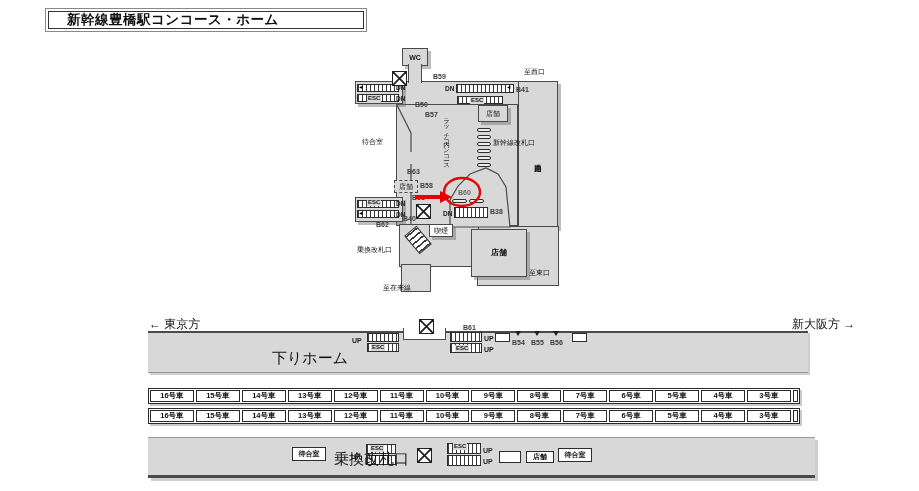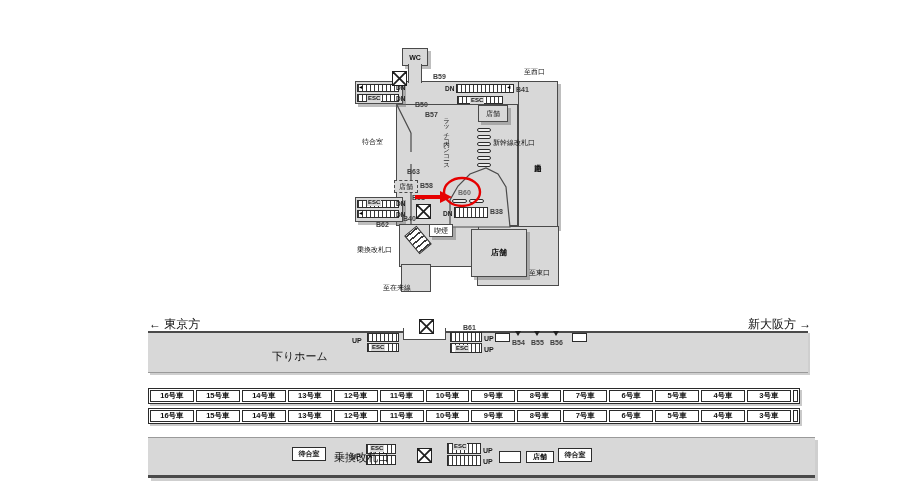--- a/index.html
+++ b/index.html
@@ -16,21 +16,21 @@
   .room.z4{z-index:4;}
   .room.z2{z-index:2;}
   .room .rlabel{font-size:7px;line-height:1;white-space:nowrap;}
   .stem{position:absolute;background:#d8d8d8;border:0 solid #4a4a4a;border-left-width:1px;border-right-width:1px;z-index:4;box-sizing:border-box;}
   
   .lbl{position:absolute;font-size:7px;line-height:1.1;white-space:nowrap;z-index:8;color:#111;}
   .bnum{font-weight:bold;color:#3d3d3d;}
   .tiny{font-size:6.5px;font-weight:bold;color:#1a1a1a;}
   .vert{writing-mode:vertical-rl;text-orientation:upright;white-space:normal;line-height:1;letter-spacing:0;}
   .dir{font-size:12px;color:#111;}
-  .plat{font-size:11px;color:#111;}
+  .plat{font-size:15px;color:#111;}
   
   .hatch{position:absolute;background:repeating-linear-gradient(90deg,#3a3a3a 0 1px,#fff 1px 4px);border:1px solid #2d2d2d;z-index:5;box-sizing:border-box;}
   .stairs{position:absolute;background:repeating-linear-gradient(0deg,#3a3a3a 0 1.5px,#fff 1.5px 5px);border:1px solid #2d2d2d;z-index:5;transform:rotate(-40deg);box-sizing:border-box;}
   .elev{position:absolute;background:#fff;border:1.5px solid #1f1f1f;z-index:6;box-sizing:border-box;}
   .elev svg{width:100%;height:100%;display:block;}
   .gatebar{position:absolute;background:#ededed;border:1px solid #2d2d2d;border-radius:2px;z-index:5;box-sizing:border-box;}
   .chip{position:absolute;font-size:6px;font-weight:bold;background:#d8d8d8;padding:0 1px;line-height:1.1;z-index:7;border:0;}
   .wbox{position:absolute;background:#fff;border:1px solid #2d2d2d;display:flex;align-items:center;justify-content:center;
         font-size:7px;font-weight:bold;z-index:6;box-sizing:border-box;white-space:nowrap;}
   .tri{position:absolute;width:0;height:0;border-left:3px solid transparent;border-right:3px solid transparent;border-top:5px solid #1f1f1f;z-index:6;}
@@ -47,20 +47,25 @@
             font-size:7.5px;font-weight:bold;box-sizing:border-box;background:#fff;white-space:nowrap;}
   .car-sliver{flex:0 0 5px;border:1px solid #2a2a2a;box-sizing:border-box;}
   svg.overlay{position:absolute;left:0;top:0;z-index:2;pointer-events:none;}
   svg.overlay.red{z-index:30;}
 </style>
 </head>
 <body>
 
 <div id="screen">
 
+  <div class="title-outer">
+    <div class="title-inner">
+      <span class="title-text">新幹線豊橋駅コンコース・ホーム</span>
+    </div>
+  </div>
 
   <div class="room" style="left:402px;top:48px;width:26px;height:18px;">
     <span class="rlabel" style="font-weight:bold;">WC</span>
   </div>
   <div class="stem" style="left:408px;top:64px;width:14px;height:19px;"></div>
   <div class="room z2" style="left:355px;top:81px;width:48px;height:23px;"></div>
   <div class="room" style="left:396px;top:81px;width:124px;height:24px;"></div>
   <div class="room" style="left:518px;top:81px;width:40px;height:147px;"></div>
   <div class="room flat" style="left:396px;top:104px;width:122px;height:122px;"></div>
   <div class="room z2" style="left:355px;top:197px;width:48px;height:25px;"></div>
@@ -150,21 +155,21 @@
   <span class="lbl" style="left:529px;top:269px;">至東口</span>
   <span class="lbl" style="left:383px;top:284px;">至在来線</span>
 
   <svg class="overlay red" width="919" height="491" viewBox="0 0 919 491">
     <ellipse cx="462" cy="192" rx="18" ry="14" fill="none" stroke="#e60000" stroke-width="2.4"></ellipse>
     <line x1="415" y1="197" x2="440" y2="197" stroke="#e60000" stroke-width="4"></line>
     <polygon points="440,191 452,197 440,203" fill="#e60000"></polygon>
   </svg>
 
   <span class="dir" style="position:absolute;left:149px;top:316px;z-index:8;">← 東京方</span>
-  <span class="dir" style="position:absolute;left:748px;top:316px;z-index:8;">新大阪方 →</span>
+  <span class="dir" style="position:absolute;left:792px;top:316px;z-index:8;">新大阪方 →</span>
 
   <div class="pstrip" id="strip-down" style="left:148px;top:331px;width:660px;height:42px;"></div>
   <div class="notch" style="left:403px;top:328px;width:43px;height:12px;"></div>
   <div class="elev" style="left:419px;top:319px;width:15px;height:15px;">
     <svg viewBox="0 0 10 10" preserveAspectRatio="none">
         <line x1="0" y1="0" x2="10" y2="10" stroke="#1f1f1f" stroke-width="1.4"></line>
         <line x1="10" y1="0" x2="0" y2="10" stroke="#1f1f1f" stroke-width="1.4"></line>
       </svg>
   </div>
   <span class="plat" style="position:absolute;left:272px;top:349px;z-index:8;">下りホーム</span>

